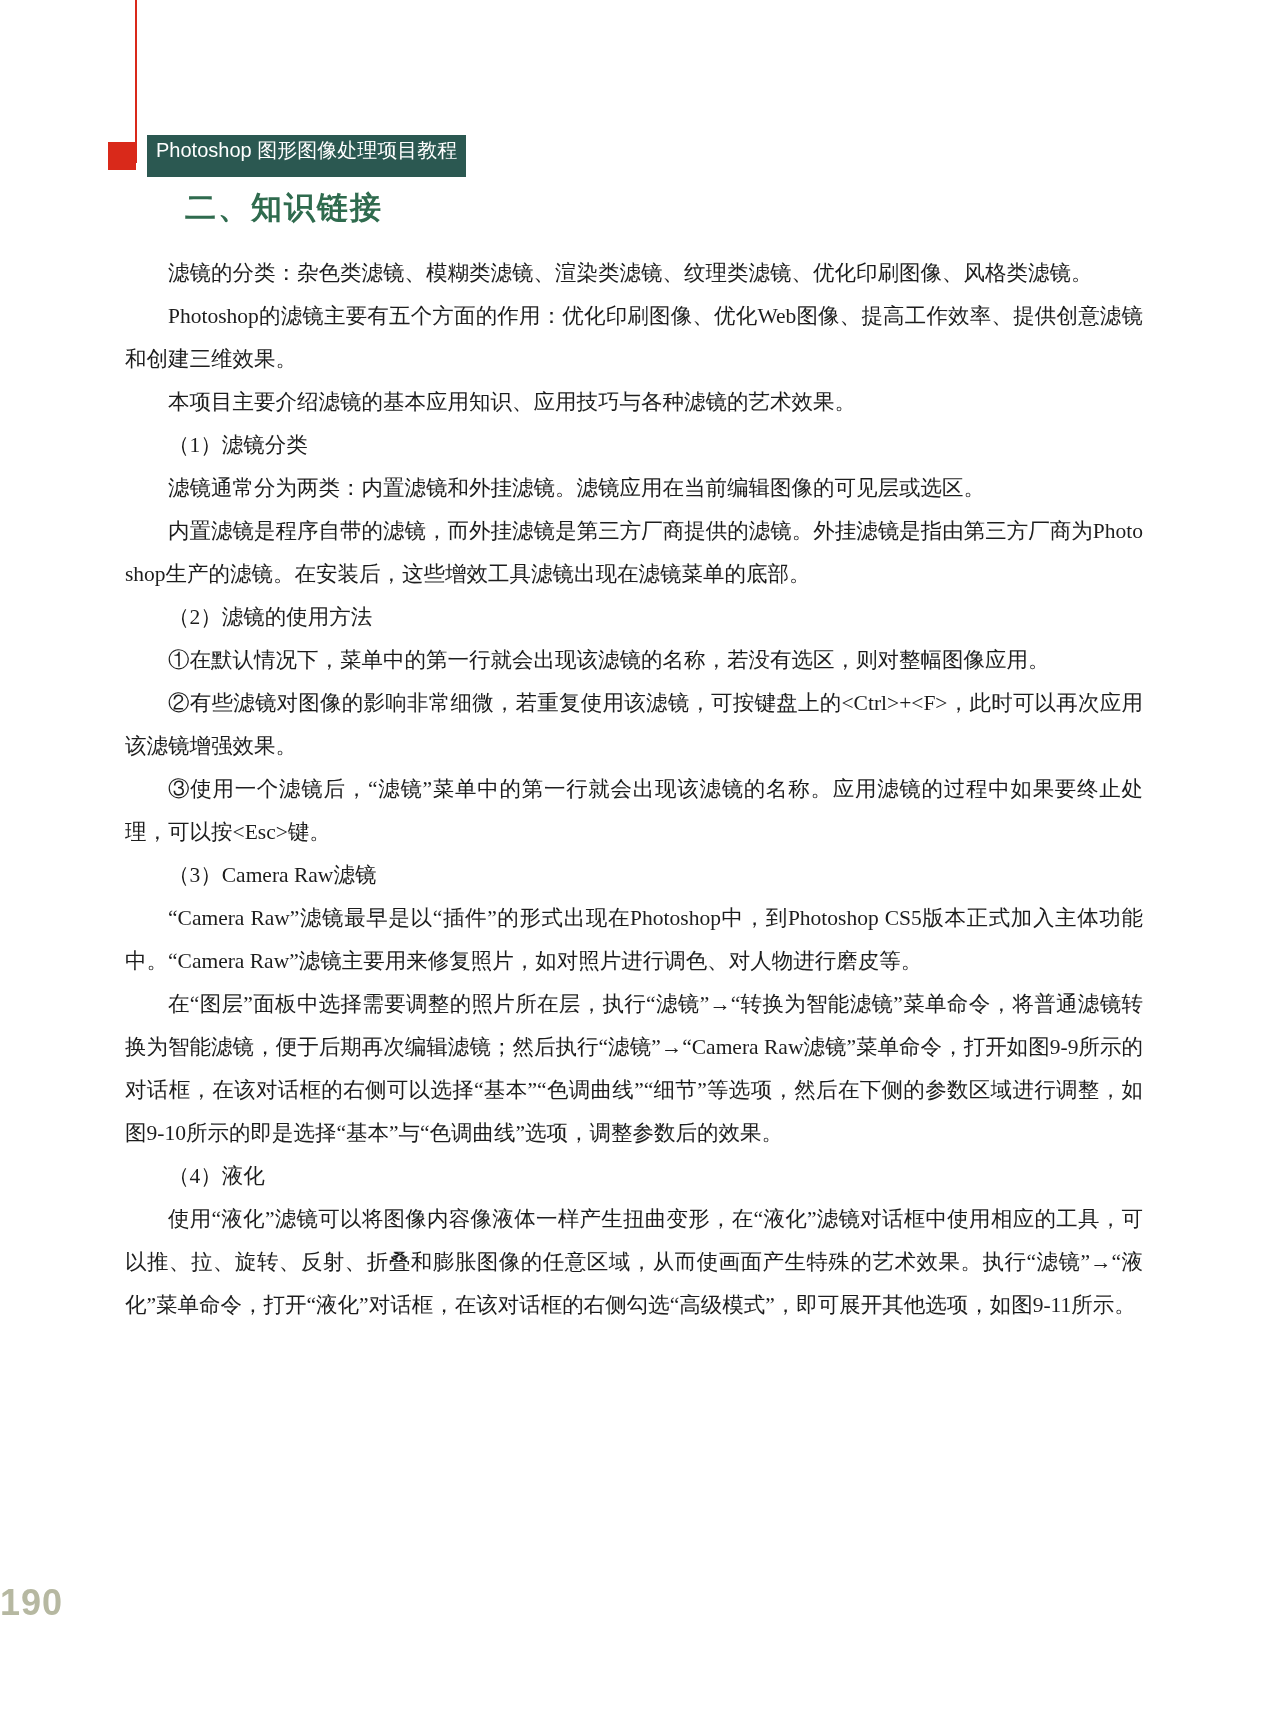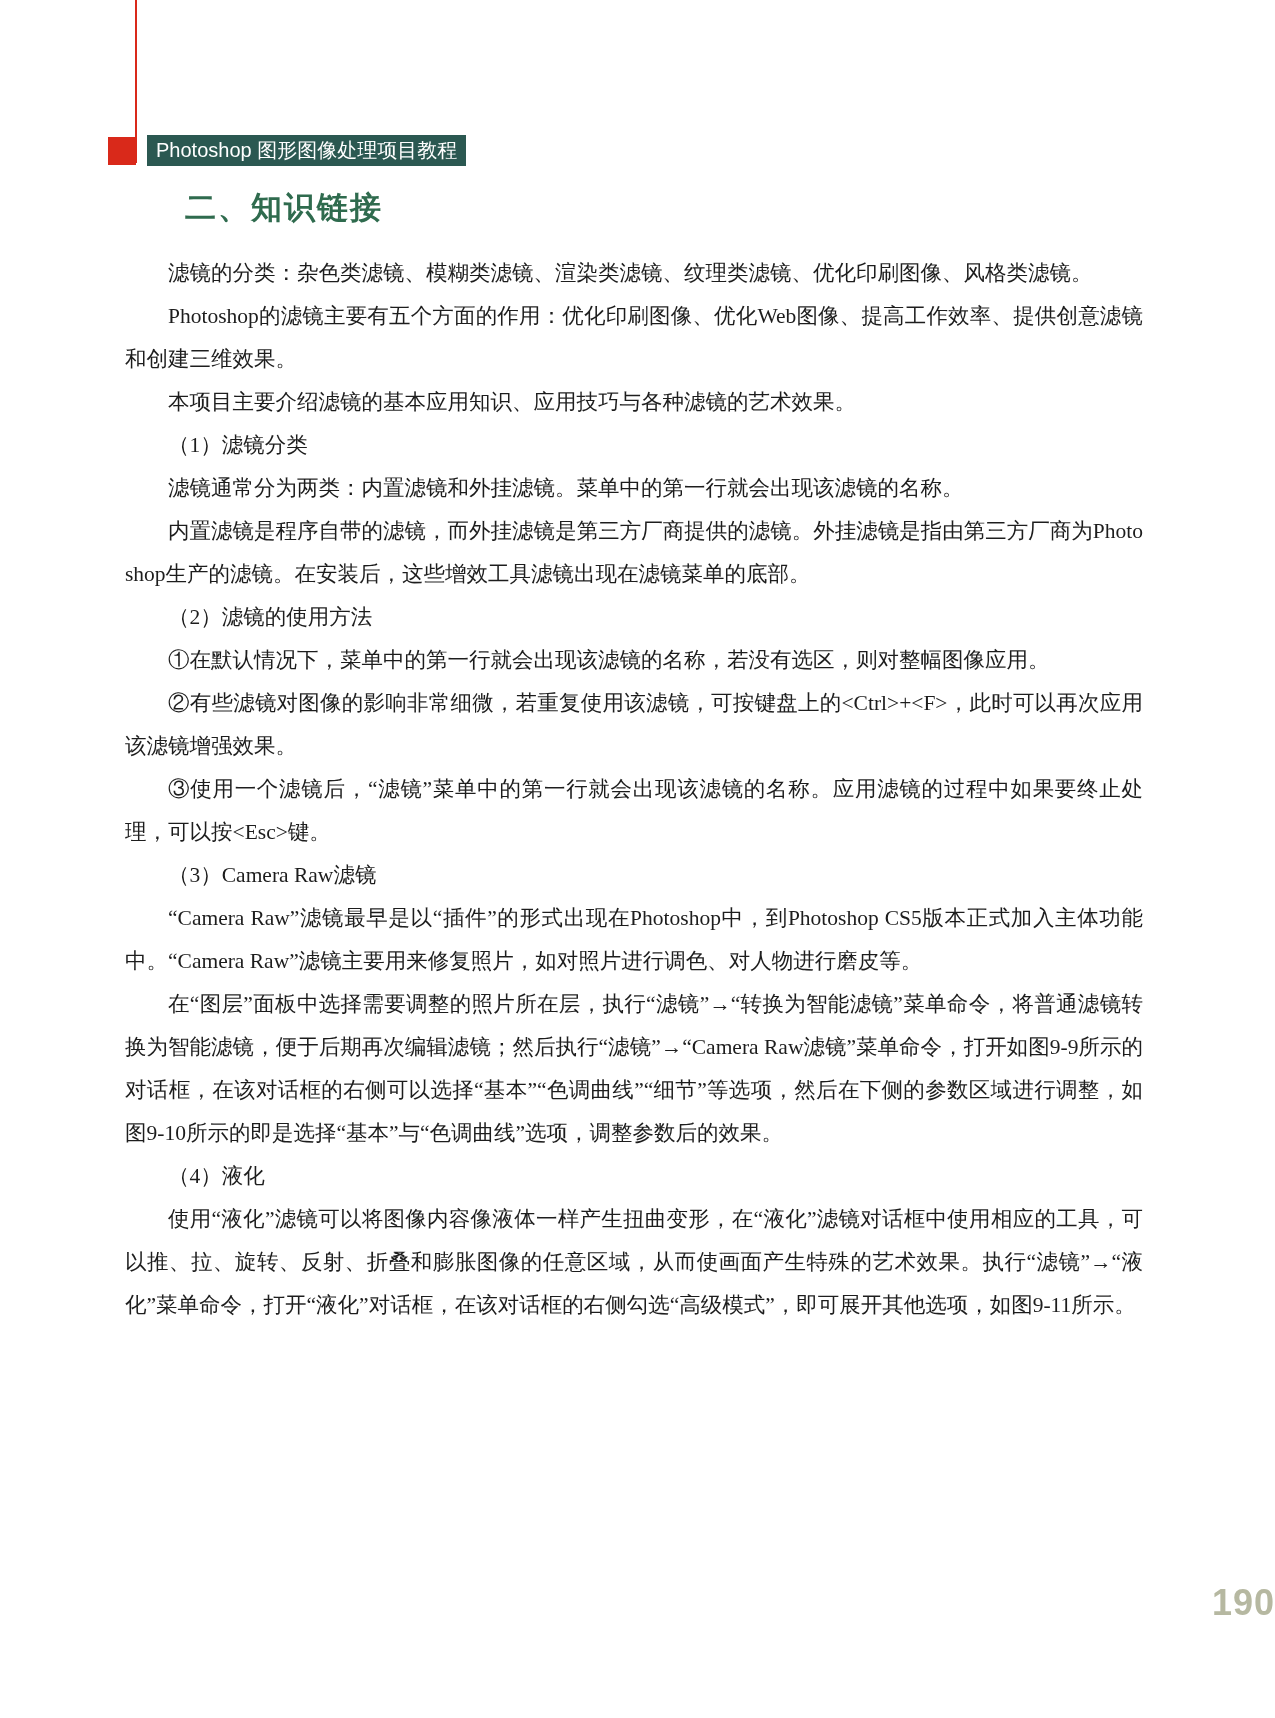--- a/index.html
+++ b/index.html
@@ -36,21 +36,21 @@
     height: 28px;
     background: #d9291a;
     margin-right: 11px;
   }
   .book-title-banner {
     background: #2b5851;
     color: #ffffff;
     font-family: "Liberation Sans", "DejaVu Sans", sans-serif;
     font-size: 20px;
     line-height: 22px;
-    padding: 4px 9px 5px 9px;
+    padding: 4px 9px 16px 9px;
     white-space: nowrap;
   }
   .content {
     position: absolute;
     left: 125px;
     top: 192px;
     width: 1018px;
   }
   .section-title {
     margin: 0 0 24px 60px;
@@ -76,21 +76,21 @@
     color: #1d1d1d;
     text-align: justify;
     text-indent: 2em;
     word-break: break-all;
   }
   .page-number {
     position: absolute;
     top: 1582px;
     left: 0;
     width: 100%;
-    text-align: right;
+    text-align: left;
     font-family: "Liberation Sans", "DejaVu Sans", sans-serif;
     font-weight: bold;
     font-size: 36px;
     color: #b6b8a1;
     letter-spacing: 1px;
   }
 </style>
 </head>
 <body>
 
@@ -105,21 +105,21 @@
 
   <div class="content">
     <h1 class="section-title">二、知识链接</h1>
 
 
     <div class="body-text">
       <p>滤镜的分类：杂色类滤镜、模糊类滤镜、渲染类滤镜、纹理类滤镜、优化印刷图像、风格类滤镜。</p>
       <p>Photoshop的滤镜主要有五个方面的作用：优化印刷图像、优化Web图像、提高工作效率、提供创意滤镜和创建三维效果。</p>
       <p>本项目主要介绍滤镜的基本应用知识、应用技巧与各种滤镜的艺术效果。</p>
       <p>（1）滤镜分类</p>
-      <p>滤镜通常分为两类：内置滤镜和外挂滤镜。菜单中的第一行就会出现该滤镜的名称。</p>
+      <p>滤镜通常分为两类：内置滤镜和外挂滤镜。滤镜应用在当前编辑图像的可见层或选区。</p>
       <p>内置滤镜是程序自带的滤镜，而外挂滤镜是第三方厂商提供的滤镜。外挂滤镜是指由第三方厂商为Photoshop生产的滤镜。在安装后，这些增效工具滤镜出现在滤镜菜单的底部。</p>
       <p>（2）滤镜的使用方法</p>
       <p>①在默认情况下，菜单中的第一行就会出现该滤镜的名称，若没有选区，则对整幅图像应用。</p>
       <p>②有些滤镜对图像的影响非常细微，若重复使用该滤镜，可按键盘上的&lt;Ctrl&gt;+&lt;F&gt;，此时可以再次应用该滤镜增强效果。</p>
       <p>③使用一个滤镜后，“滤镜”菜单中的第一行就会出现该滤镜的名称。应用滤镜的过程中如果要终止处理，可以按&lt;Esc&gt;键。</p>
       <p>（3）Camera Raw滤镜</p>
       <p>“Camera Raw”滤镜最早是以“插件”的形式出现在Photoshop中，到Photoshop CS5版本正式加入主体功能中。“Camera Raw”滤镜主要用来修复照片，如对照片进行调色、对人物进行磨皮等。</p>
       <p>在“图层”面板中选择需要调整的照片所在层，执行“滤镜”→“转换为智能滤镜”菜单命令，将普通滤镜转换为智能滤镜，便于后期再次编辑滤镜；然后执行“滤镜”→“Camera Raw滤镜”菜单命令，打开如图9-9所示的对话框，在该对话框的右侧可以选择“基本”“色调曲线”“细节”等选项，然后在下侧的参数区域进行调整，如图9-10所示的即是选择“基本”与“色调曲线”选项，调整参数后的效果。</p>
       <p>（4）液化</p>
       <p>使用“液化”滤镜可以将图像内容像液体一样产生扭曲变形，在“液化”滤镜对话框中使用相应的工具，可以推、拉、旋转、反射、折叠和膨胀图像的任意区域，从而使画面产生特殊的艺术效果。执行“滤镜”→“液化”菜单命令，打开“液化”对话框，在该对话框的右侧勾选“高级模式”，即可展开其他选项，如图9-11所示。</p>

